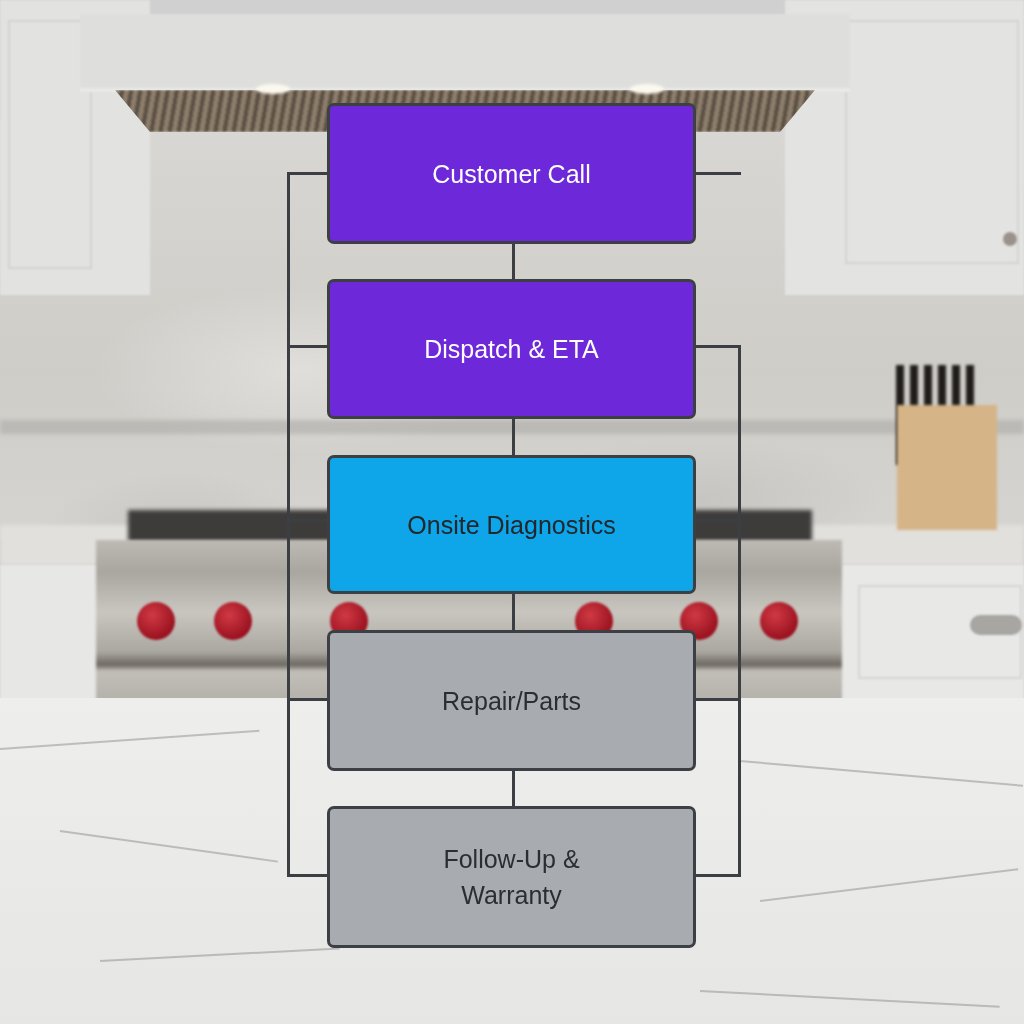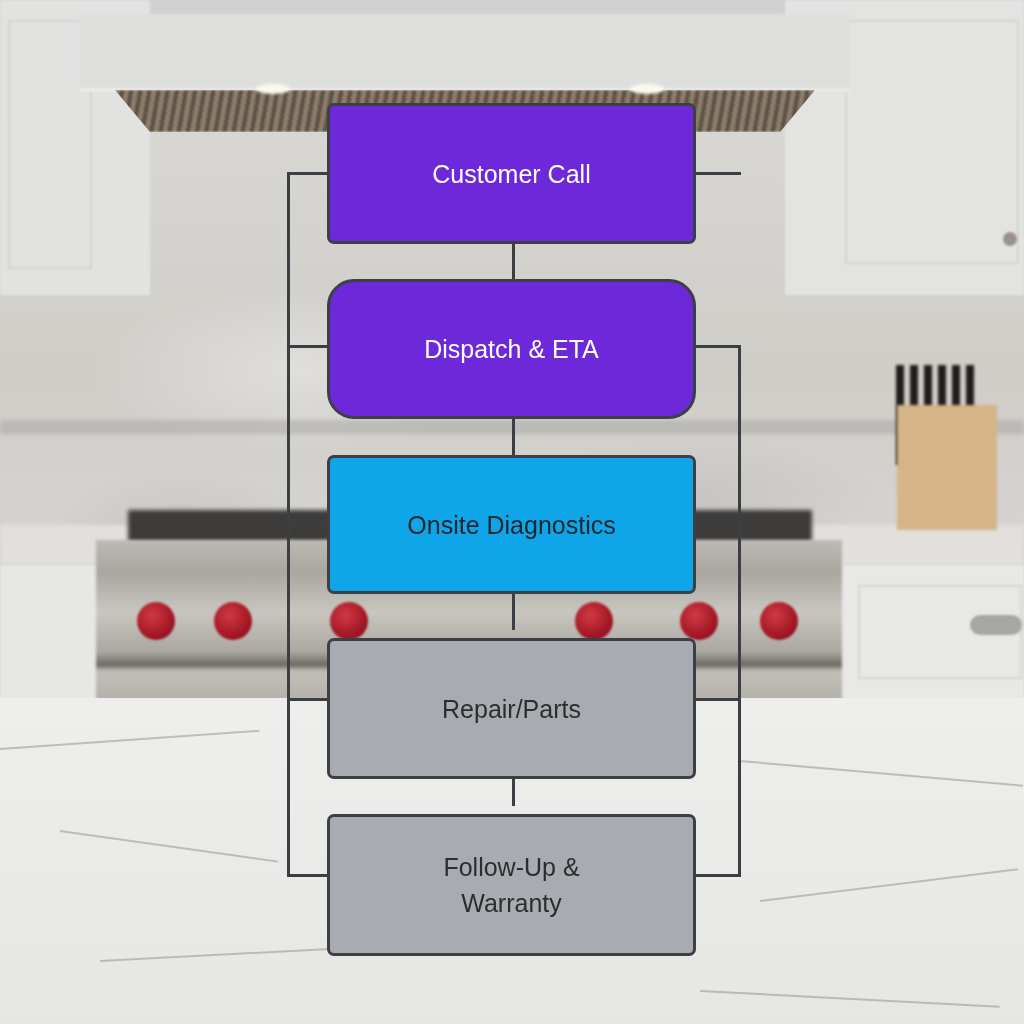--- a/index.html
+++ b/index.html
@@ -54,21 +54,21 @@
   .flow { position:absolute; inset:0; }
   .line { position:absolute; background:#3b3f44; }
   .node {
     position:absolute; left:327px; width:369px; box-sizing:border-box;
     border:3px solid #3c4045; border-radius:7px;
     display:flex; align-items:center; justify-content:center; text-align:center;
     font-size:25px; line-height:36px;
   }
   .node.blue-strong { background:#6d28d9; color:#ffffff; }
   .node.blue-light  { background:#0ea5e9; color:#22272c; }
-  .node.gray        { background:#a8abb0; color:#2b2d30;margin-top:8px; }
+  .node.gray        { background:#a8abb0; color:#2b2d30; }
   .node-label { display:block; max-width:220px; }
 </style>
 </head>
 <body>
 
 <div class="scene">
   <div class="bg-backsplash"></div>
   <div class="bg-ceiling"></div>
   <div class="bg-cab-left">
       <div class="panel"></div>
@@ -124,21 +124,21 @@
   <div class="line" style="left:696px;top:172px;width:45px;height:3px;"></div>
   <div class="line" style="left:738px;top:345px;width:3px;height:532px;"></div>
   <div class="line" style="left:696px;top:345px;width:45px;height:3px;"></div>
   <div class="line" style="left:696px;top:519px;width:45px;height:3px;"></div>
   <div class="line" style="left:696px;top:698px;width:45px;height:3px;"></div>
   <div class="line" style="left:696px;top:874px;width:45px;height:3px;"></div>
 
   <div class="node blue-strong" style="top:103px;height:141px;">
     <span class="node-label">Customer Call</span>
   </div>
-  <div class="node blue-strong" style="top:279px;height:140px;border-radius:27px;">
+  <div class="node blue-strong" style="top:279px;height:140px;">
     <span class="node-label">Dispatch &amp; ETA</span>
   </div>
   <div class="node blue-light" style="top:455px;height:139px;">
     <span class="node-label" style="max-width:280px;">Onsite Diagnostics</span>
   </div>
   <div class="node gray" style="top:630px;height:141px;">
     <span class="node-label">Repair/Parts</span>
   </div>
   <div class="node gray" style="top:806px;height:142px;">
     <span class="node-label" style="max-width:180px;">Follow-Up &amp; Warranty</span>

